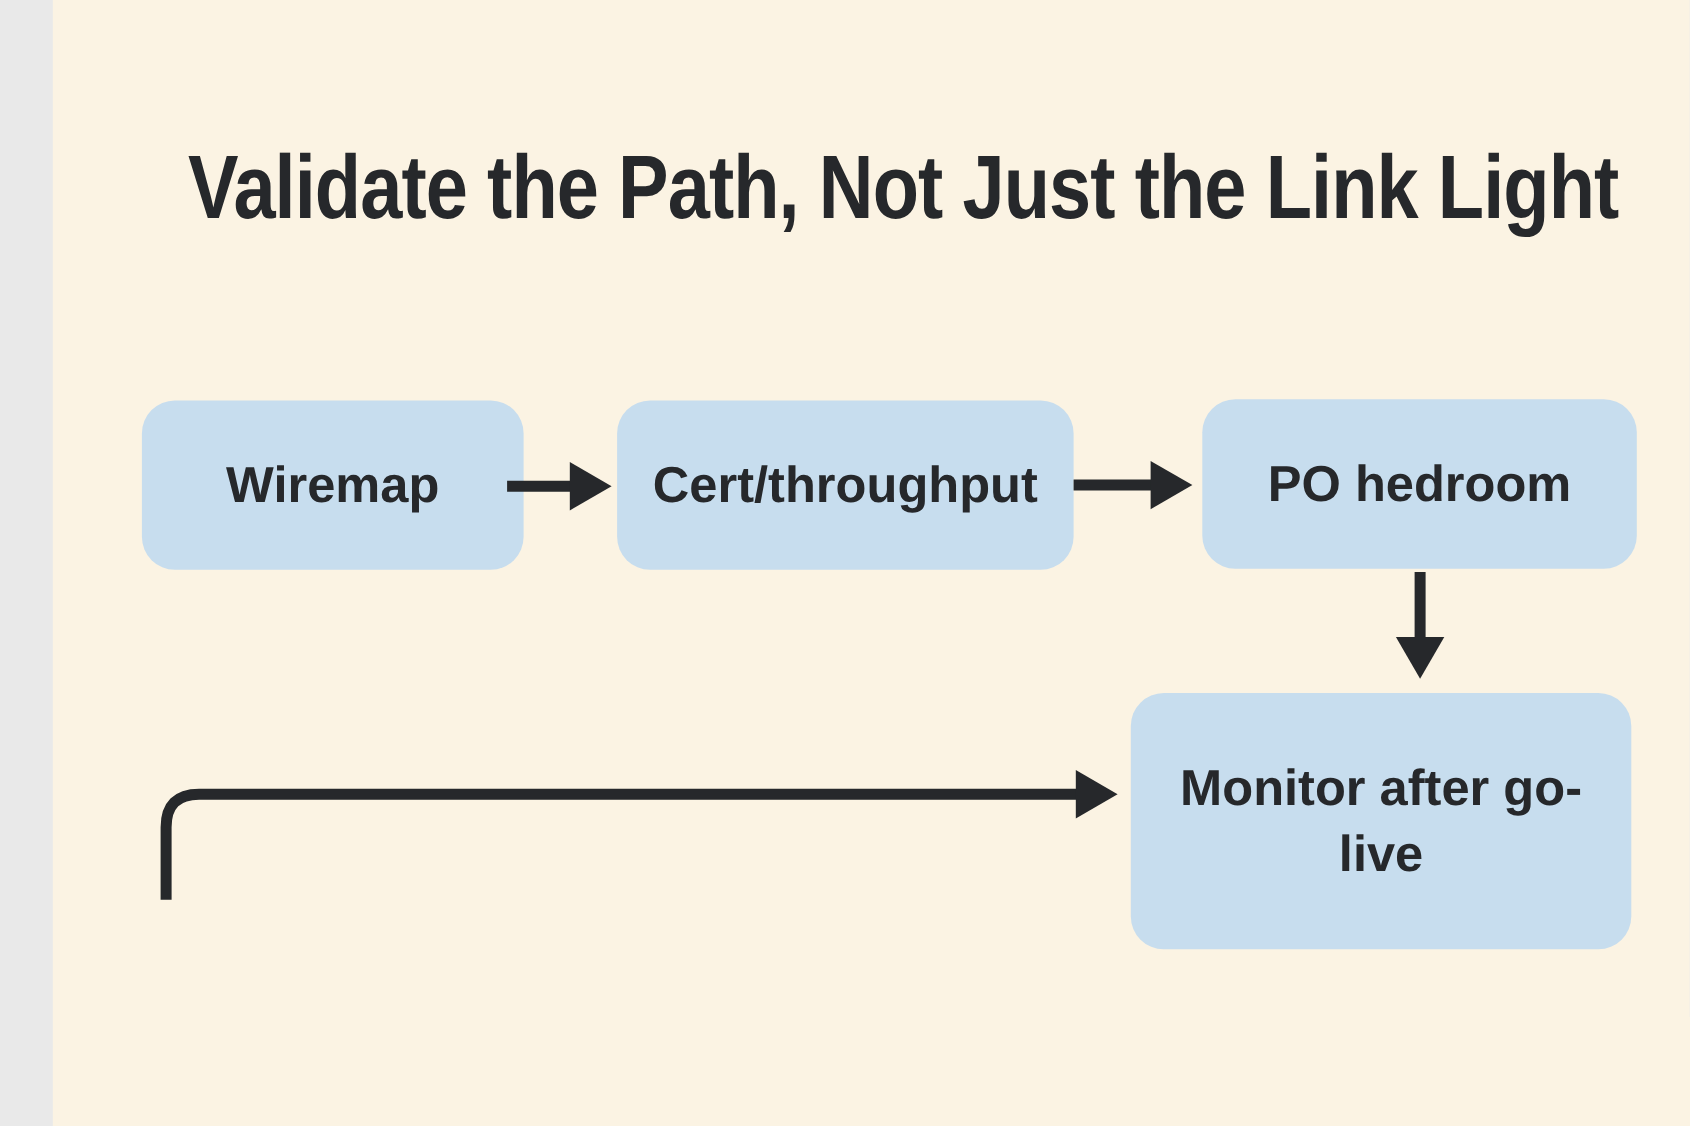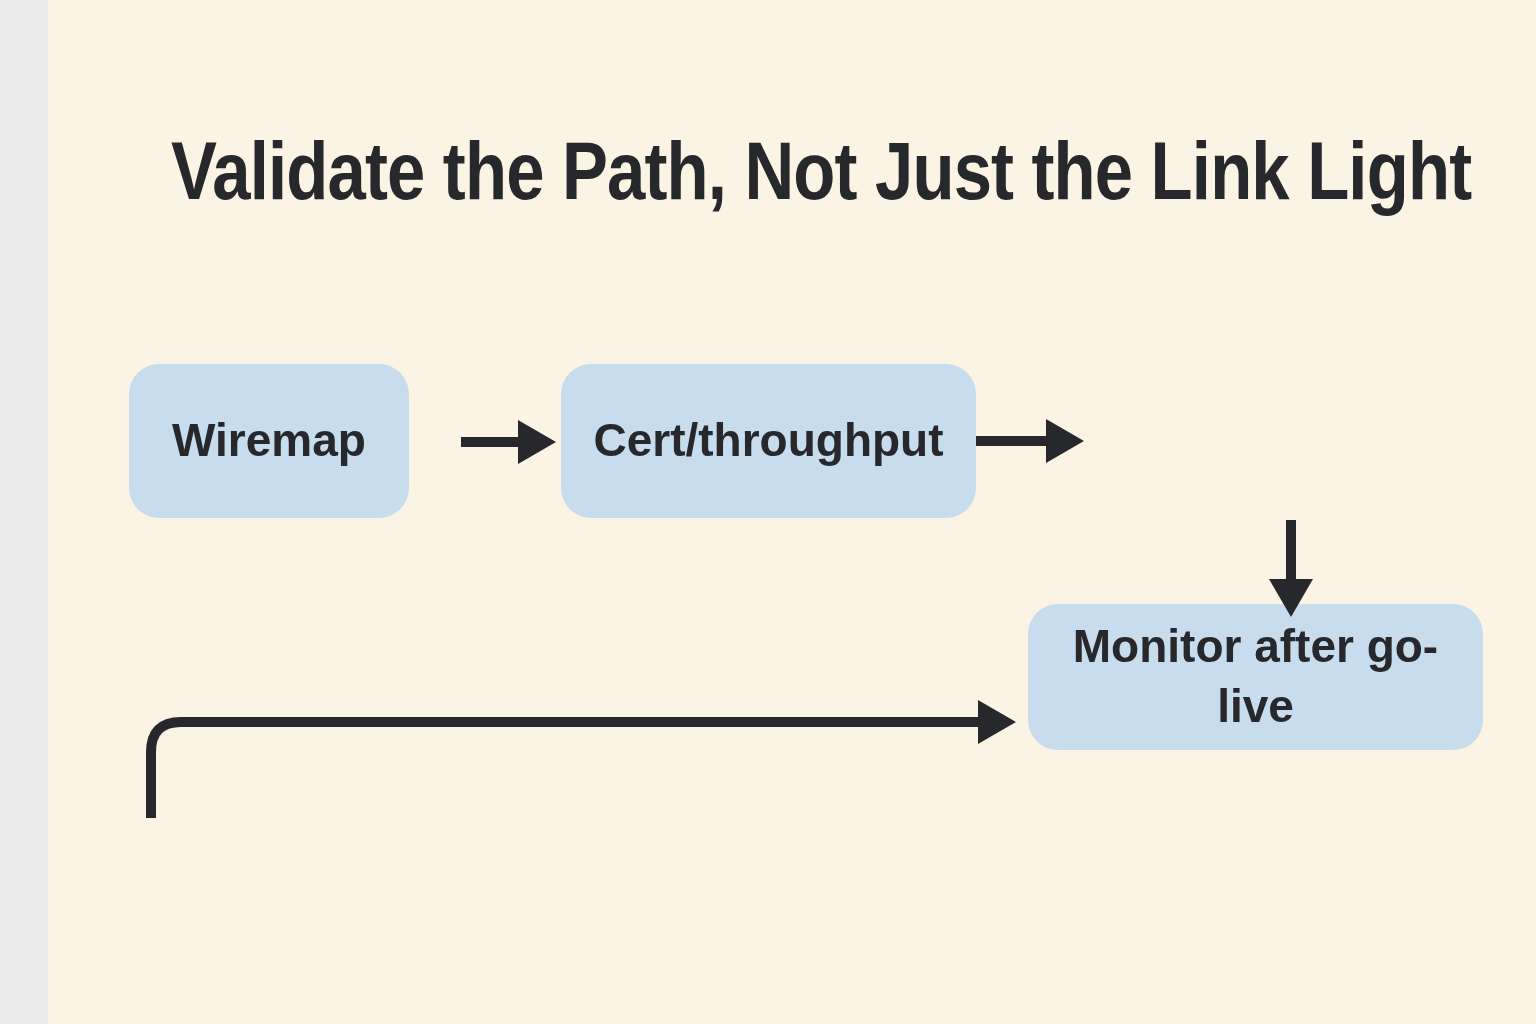--- a/index.html
+++ b/index.html
@@ -32,24 +32,24 @@
     align-items:center;
     justify-content:center;
     text-align:center;
     color:var(--ink,#26282b);
     font-size:46px;
     font-weight:bold;
     line-height:1.3;
     padding:0 18px;
     box-sizing:border-box;
   }
-  .node-wiremap   {left:81px;  top:364px; width:280px; height:154px;}
+  .node-wiremap   {left:81px;  top:364px; width:347px; height:154px;}
   .node-cert      {left:513px; top:364px; width:415px; height:154px;}
   .node-po        {left:1045px;top:363px; width:395px; height:154px;}
-  .node-monitor   {left:980px; top:604px; width:455px; height:146px;}
+  .node-monitor   {left:980px; top:630px; width:455px; height:233px;}
   .arrows{
     position:absolute;
     left:0;top:0;width:1536px;height:1024px;
     pointer-events:none;
   }
   .arrows path,.arrows line{
     stroke:var(--ink,#26282b);
     stroke-width:10;
     fill:none;
   }
@@ -66,20 +66,23 @@
   <h1 class="title">Validate the Path, Not Just the Link Light</h1>
 
   <div class="node node-wiremap">
     <span>Wiremap</span>
   </div>
 
   <div class="node node-cert">
     <span>Cert/throughput</span>
   </div>
 
+  <div class="node node-po">
+    <span>PO hedroom</span>
+  </div>
 
   <div class="node node-monitor">
     <span>Monitor after go-live</span>
   </div>
 
   <svg class="arrows" width="1536" height="1024" viewBox="0 0 1536 1024">
 
     <g>
       <line x1="413" y1="442" x2="472" y2="442"></line>
       <polygon points="470,420 508,442 470,464"></polygon>

